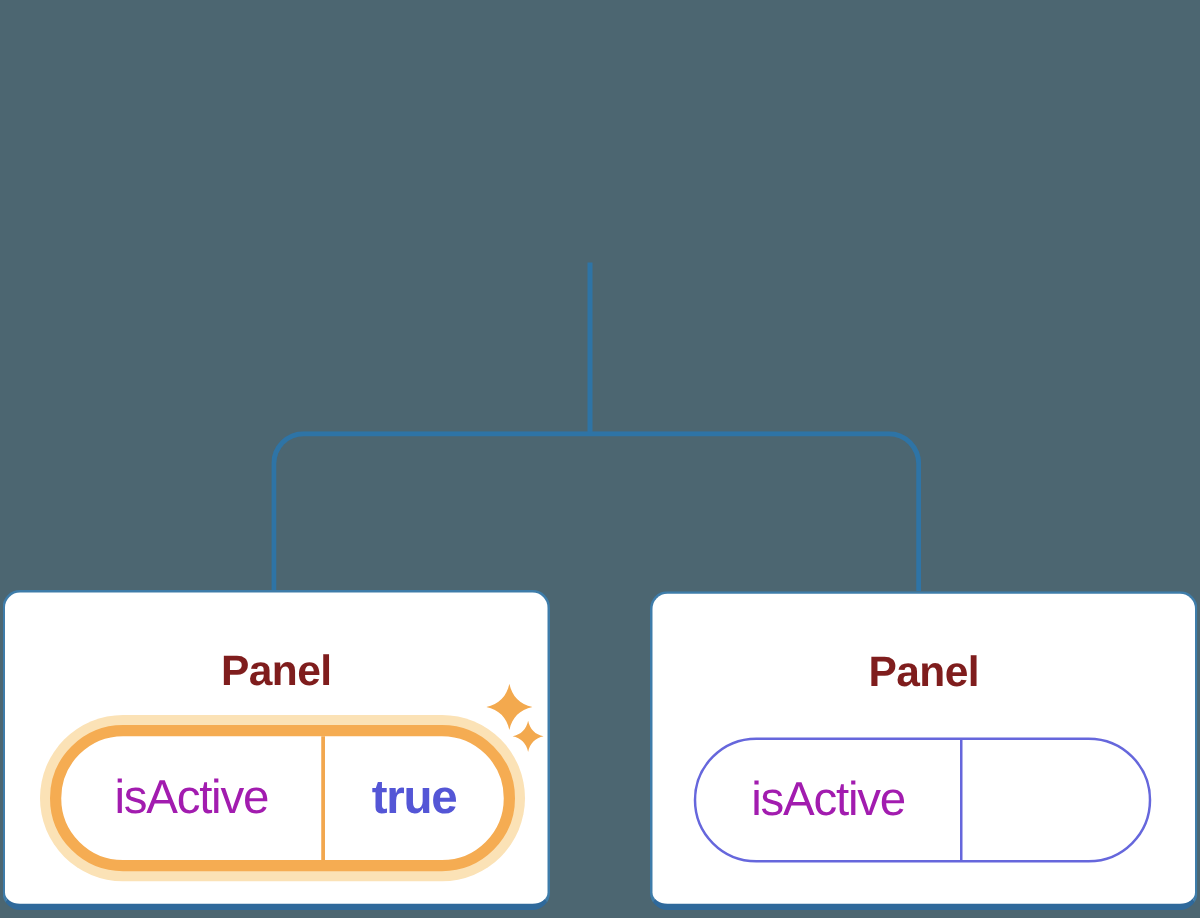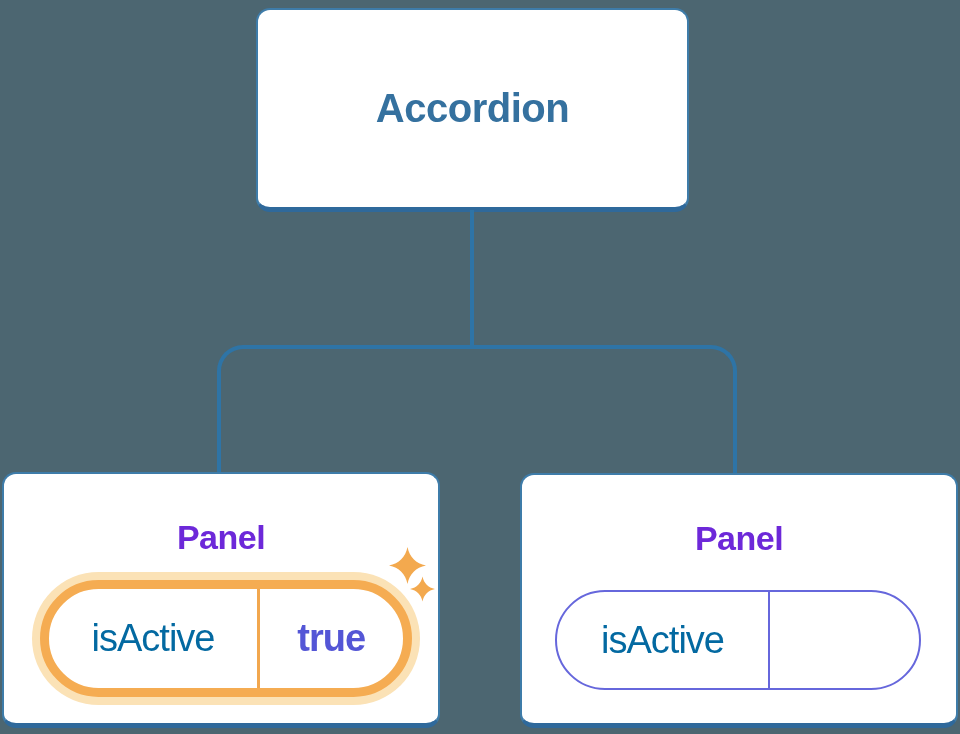--- a/index.html
+++ b/index.html
@@ -46,27 +46,27 @@
   }
 
   
   .panel { position: absolute; width: 438px; }
   .panel-left  { left: 2px;   top: 472px; height: 256px; }
   .panel-right { left: 520px; top: 473px; height: 255px; }
   .panel-title {
     position: absolute; left: 0; right: 0; top: 43px;
     text-align: center; line-height: 40px;
     font-size: 34px; font-weight: 600; letter-spacing: -0.5px;
-    color: #6d28d9;
+    color: #7f1d1d;
   }
 
   
   .prop-text {
     font-size: 38px; letter-spacing: -1px;
-    color: #0369a1; white-space: nowrap;
+    color: #a21caf; white-space: nowrap;
   }
   .prop-value-bold { font-weight: bold; color: #5456D6; }
 
   .pill-glow {
     position: absolute; left: 28px; top: 98px;
     width: 388px; height: 133px;
     background: #FBE2B6; border-radius: 67px;
     padding: 8px; box-sizing: border-box;
   }
   .pill-active {
@@ -106,23 +106,20 @@
   
   .sparkle { position: absolute; }
   .sparkle-big   { left: 385px; top: 71px;  width: 37px; height: 41px; }
   .sparkle-small { left: 406px; top: 101px; width: 25px; height: 28px; }
 </style>
 </head>
 <body>
 
 <div class="stage">
 
-  <div class="node root-node">
-    <span class="root-label">Accordion</span>
-  </div>
 
   <div class="stem"></div>
   <div class="branch"></div>
 
   <div class="panel panel-left node">
     <div class="panel-title">Panel</div>
 
     <div class="pill-glow">
       <div class="pill-active">
         <div class="cell-name">

